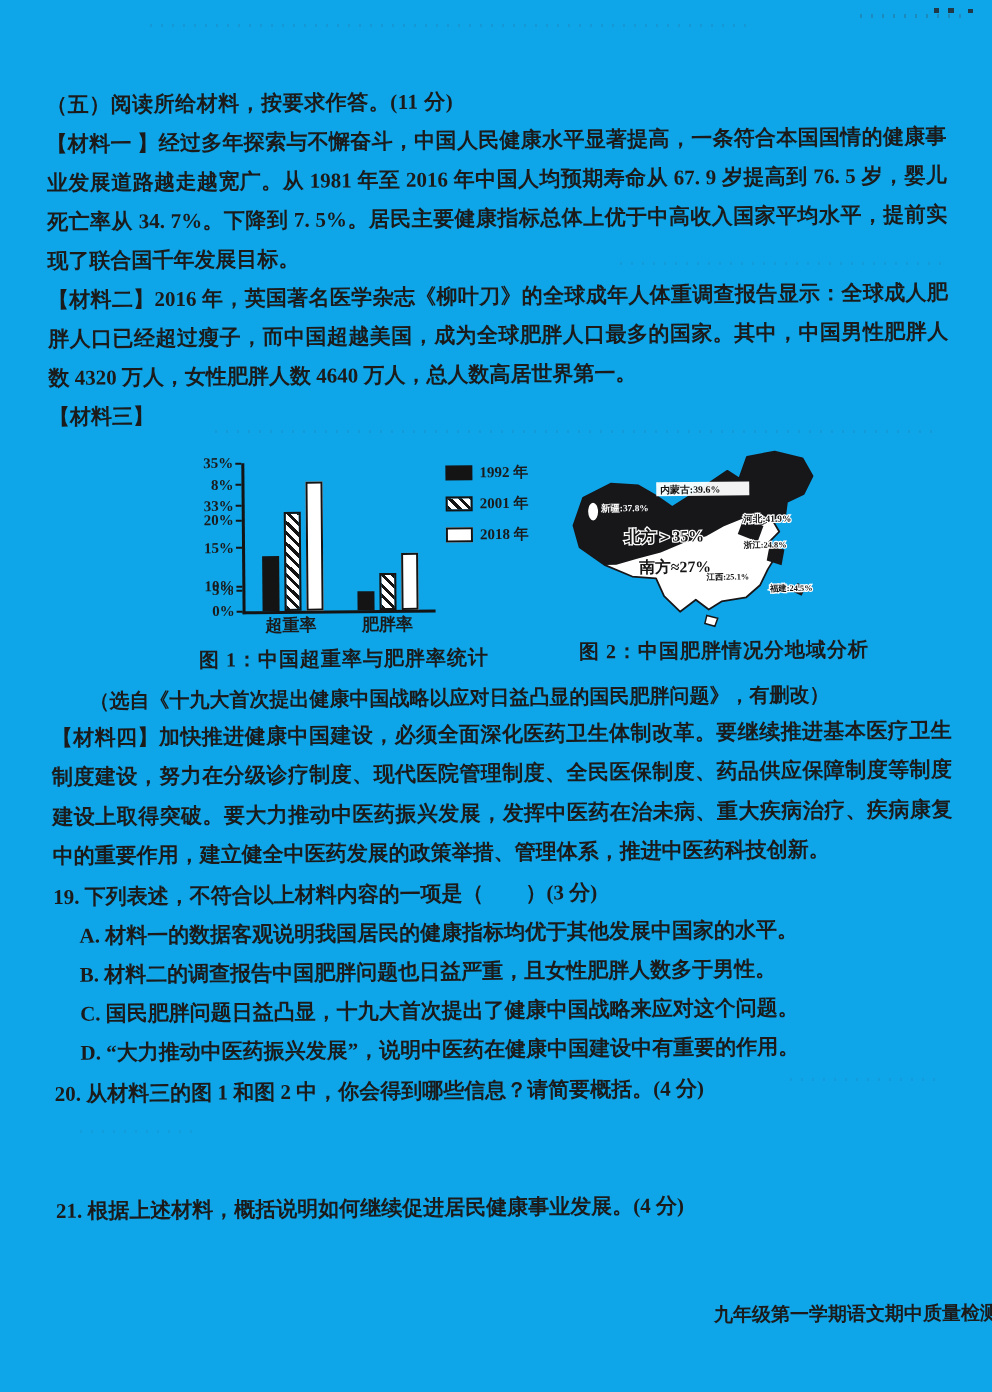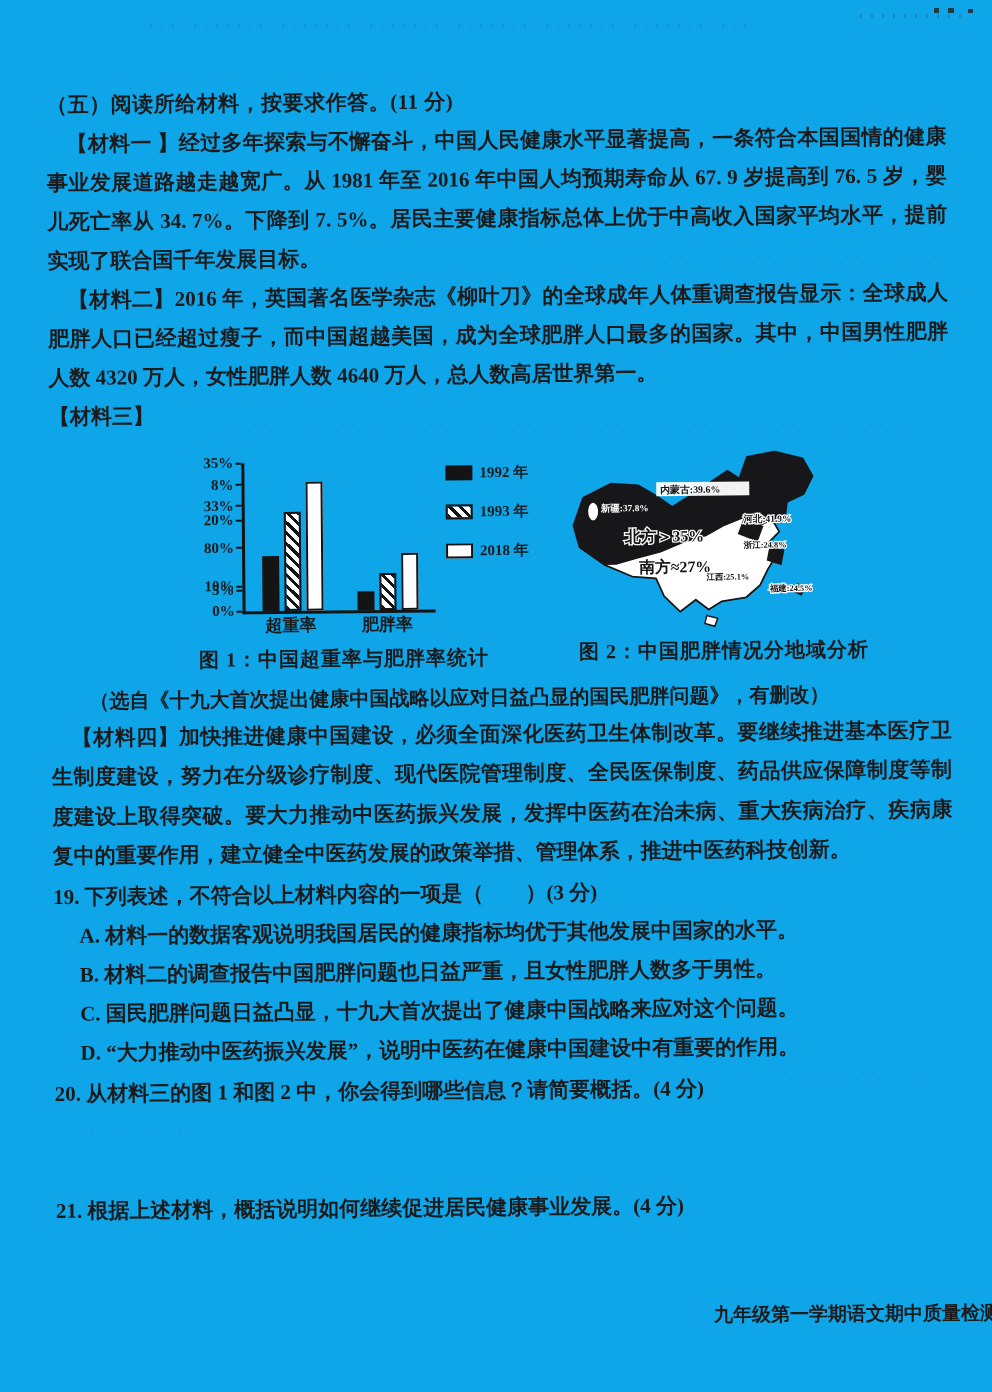--- a/index.html
+++ b/index.html
@@ -23,21 +23,21 @@
     font-weight:700;
   }
   .section-header{
     font-size:21px;line-height:1.86;margin:0;
     letter-spacing:0.5px;
   }
   p.material{
     font-size:21px;line-height:1.86;margin:0;
     text-align:justify;
   }
-  .mlabel{font-weight:800;margin-left:20px;}
+  .mlabel{font-weight:800;}
   .material-label-only{font-size:21px;line-height:1.86;margin:0;}
   .source-line{
     font-size:20px;line-height:1.8;margin:8px 0 0 38px;
   }
   
   .figure-row{
     display:flex;align-items:flex-start;gap:8px;
     margin:14px 0 4px 148px;
   }
   .barchart{position:relative;width:352px;flex:none;}
@@ -54,21 +54,21 @@
     border-left:3px solid #141414;border-bottom:3px solid #141414;
     display:flex;align-items:flex-end;justify-content:space-around;
     box-sizing:content-box;
   }
   .bargroup{display:flex;align-items:flex-end;gap:5px;}
   .bar{width:17px;box-sizing:border-box;}
   .p0{background:#141414;}
   .p1{background:repeating-linear-gradient(45deg,#141414 0 3px,#ffffff 3px 7.5px);border:2px solid #141414;}
   .p2{background:#fff;border:2.5px solid #141414;}
   .xlabels{display:flex;justify-content:space-around;width:193px;margin-left:44px;font-size:17px;font-weight:800;}
-  .legend{position:absolute;left:248px;top:16px;display:flex;flex-direction:column;gap:20px;}
+  .legend{position:absolute;left:248px;top:16px;display:flex;flex-direction:column;gap:12px;}
   .legend-item{display:flex;align-items:center;gap:7px;font-size:15px;font-weight:800;white-space:nowrap;}
   .sw{width:27px;height:15px;box-sizing:border-box;flex:none;}
   .fig-caption{font-size:20px;font-weight:800;margin-top:9px;letter-spacing:1px;}
   .mapchart{width:330px;flex:none;}
   .mapchart .fig-caption{text-align:center;margin-top:0;}
   .mapsvg text{font-family:"Liberation Serif","DejaVu Serif",serif;font-weight:800;fill:#141414;}
   .halo{paint-order:stroke;stroke:#ffffff;stroke-width:2.5px;}
   .bignote{font-size:16px;}
   
   .q-stem{font-size:21px;line-height:1.86;margin:2px 0 0 0;}
@@ -112,34 +112,34 @@
     <div class="figure-row">
 
       <div class="barchart">
         <div class="legend" id="chart-legend">
             <div class="legend-item">
               <span class="sw p0"></span>
               <span>1992 年</span>
             </div>
             <div class="legend-item">
               <span class="sw p1"></span>
-              <span>1993 年</span>
+              <span>2001 年</span>
             </div>
             <div class="legend-item">
               <span class="sw p2"></span>
               <span>2018 年</span>
             </div>
           </div>
         <div class="plot-wrap">
           <div class="yaxis" id="chart-yaxis">
               <div class="ytick" style="top: 0px;">35%</div>
               <div class="ytick" style="top: 21.1429px;">8%</div>
               <div class="ytick" style="top: 42.2857px;">33%</div>
               <div class="ytick" style="top: 57px;">20%</div>
-              <div class="ytick" style="top: 84.5714px;">80%</div>
+              <div class="ytick" style="top: 84.5714px;">15%</div>
               <div class="ytick" style="top: 123px;">10%</div>
               <div class="ytick" style="top: 126.857px;">5%</div>
               <div class="ytick" style="top: 148px;">0%</div>
             </div>
           <div class="plot" id="chart-plot">
               <div class="bargroup">
                 <div class="bar p0" title="1992 年 超重率 13%" style="height: 55px;"></div>
                 <div class="bar p1" title="2002 年 超重率 23.5%" style="height: 99px;"></div>
                 <div class="bar p2" title="2015 年 超重率 30.5%" style="height: 129px;"></div>
               </div>

